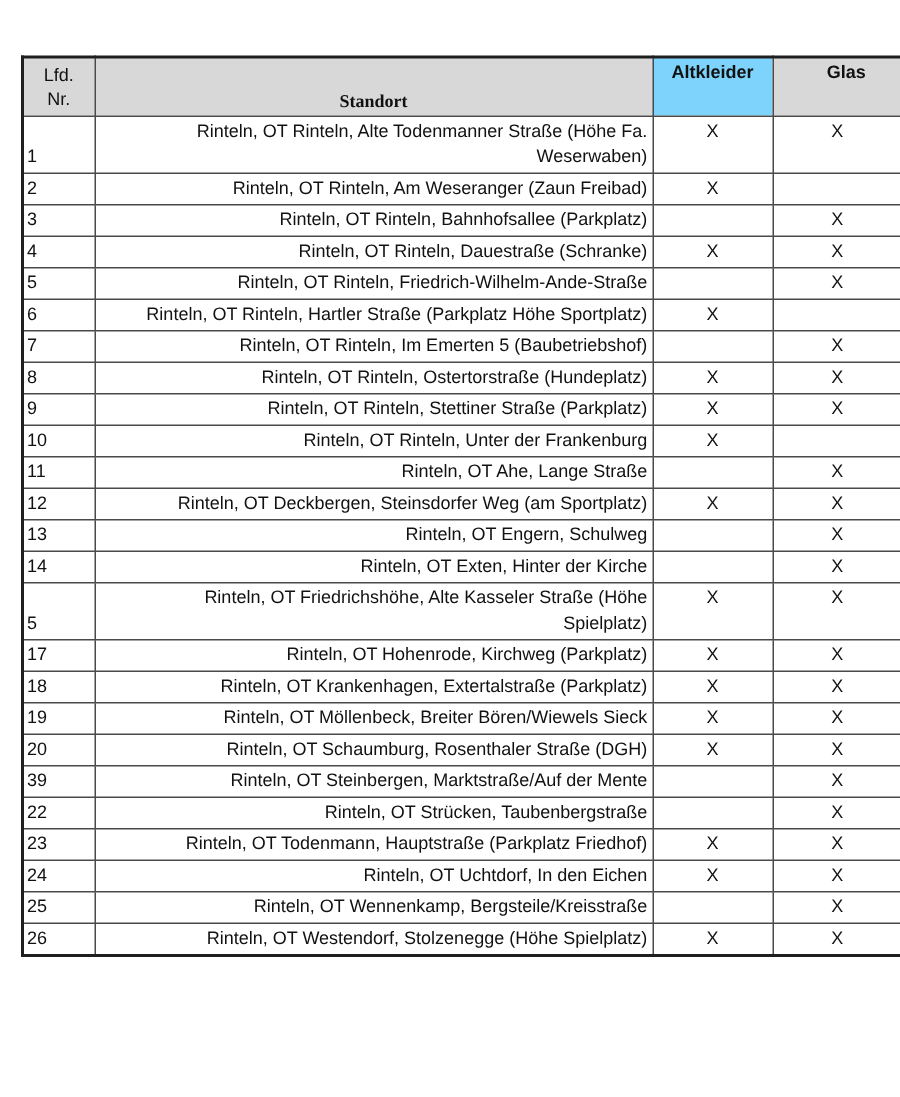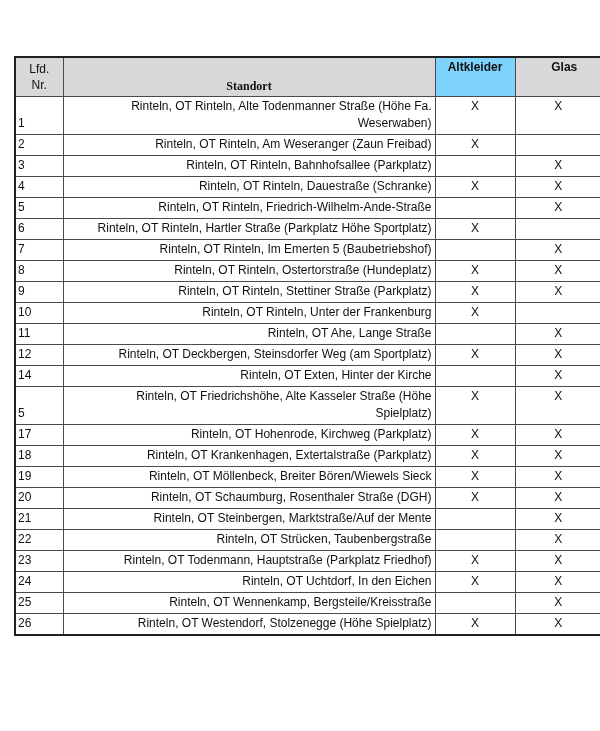--- a/index.html
+++ b/index.html
@@ -7,21 +7,21 @@
   .page {
     position:relative;
     width:600px; height:731px;
     background:#ffffff;
     overflow:hidden;
     font-family:"Liberation Sans", sans-serif;
     color:#111111;
   }
   table.sites {
     position:absolute;
-    left:14px; top:56px;
+    left:14px; top:37px;
     width:586px;
     border-collapse:collapse;
     table-layout:fixed;
   }
   table.sites { border-left:2px solid #1f1f1f; border-top:2px solid #1f1f1f; border-bottom:2px solid #1f1f1f; }
   th, td { border:1px solid #4a4a4a; font-size:12px; }
   .cell-glas { border-right:none; }
   thead th {
     background:#d8d8d8;
     height:39px;
@@ -167,20 +167,26 @@
     <td class="cell-mark cell-glas">X</td>
   </tr>
 
   <tr>
     <td class="cell-nr">12</td>
     <td class="cell-standort">Rinteln, OT Deckbergen, Steinsdorfer Weg (am Sportplatz)</td>
     <td class="cell-mark">X</td>
     <td class="cell-mark cell-glas">X</td>
   </tr>
 
+  <tr>
+    <td class="cell-nr">13</td>
+    <td class="cell-standort">Rinteln, OT Engern, Schulweg</td>
+    <td class="cell-mark"></td>
+    <td class="cell-mark cell-glas">X</td>
+  </tr>
 
   <tr>
     <td class="cell-nr">14</td>
     <td class="cell-standort">Rinteln, OT Exten, Hinter der Kirche</td>
     <td class="cell-mark"></td>
     <td class="cell-mark cell-glas">X</td>
   </tr>
 
   <tr>
     <td class="cell-nr">5</td>
@@ -212,21 +218,21 @@
   </tr>
 
   <tr>
     <td class="cell-nr">20</td>
     <td class="cell-standort">Rinteln, OT Schaumburg, Rosenthaler Straße (DGH)</td>
     <td class="cell-mark">X</td>
     <td class="cell-mark cell-glas">X</td>
   </tr>
 
   <tr>
-    <td class="cell-nr">21</td>
+    <td class="cell-nr">39</td>
     <td class="cell-standort">Rinteln, OT Steinbergen, Marktstraße/Auf der Mente</td>
     <td class="cell-mark"></td>
     <td class="cell-mark cell-glas">X</td>
   </tr>
 
   <tr>
     <td class="cell-nr">22</td>
     <td class="cell-standort">Rinteln, OT Strücken, Taubenbergstraße</td>
     <td class="cell-mark"></td>
     <td class="cell-mark cell-glas">X</td>

